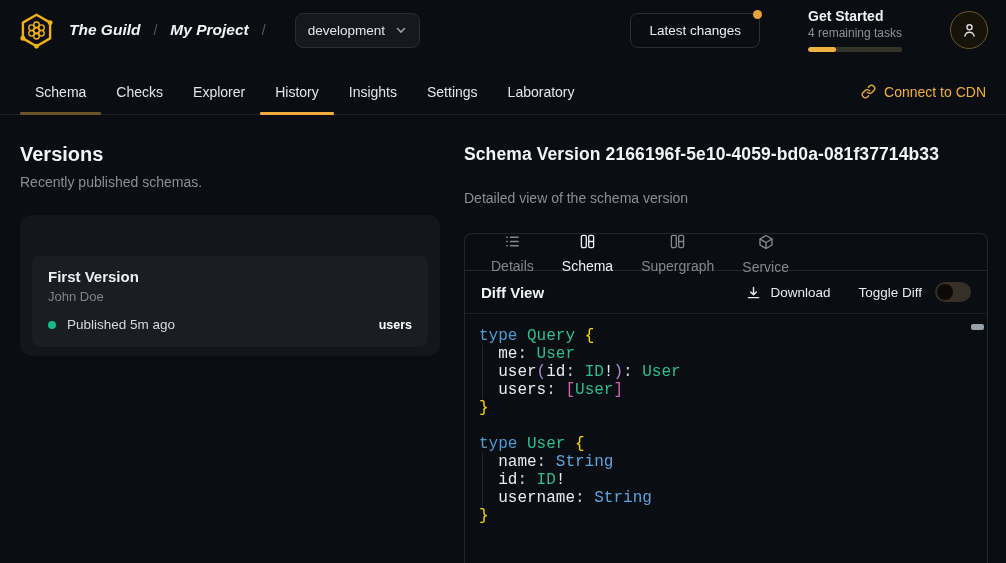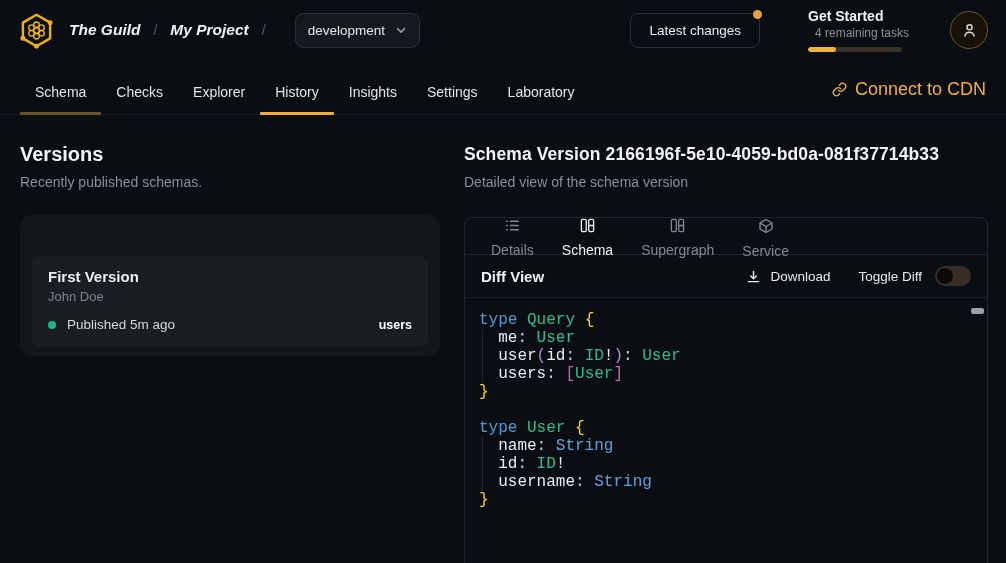--- a/index.html
+++ b/index.html
@@ -24,51 +24,51 @@
   }
   .target-select .chev { color:#9a9ea5; display:flex; }
   .topbar-right { margin-left:auto; display:flex; align-items:center; gap:48px; }
   .latest-btn {
     position:relative; border:1px solid #2b2f36; background:transparent; border-radius:8px;
     padding:9px 18px; font-size:13.5px; color:#eceef0; cursor:pointer; font-family:inherit;
   }
   .latest-dot { position:absolute; top:-4px; right:-3px; width:9px; height:9px; border-radius:50%; background:#e9a23b; }
   .get-started { cursor:pointer; width:94px; }
   .gs-title { font-size:14px; font-weight:700; color:#f2f3f5; }
-  .gs-sub { font-size:12px; color:#8e9196; margin-top:2px; white-space:nowrap;margin-left:7px; }
+  .gs-sub { font-size:12px; color:#8e9196; margin-top:2px; white-space:nowrap; }
   .gs-bar { margin-top:7px; height:5px; border-radius:3px; background:#38332a; overflow:hidden; }
   .gs-fill { height:100%; background:#efb13f; border-radius:3px; }
   .avatar {
     width:38px; height:38px; border-radius:50%; background:#181309;
     border:1.5px solid #6d5826; display:flex; align-items:center; justify-content:center;
     color:#d9dbde; cursor:pointer; flex-shrink:0;
   }
   
   .navbar { display:flex; align-items:flex-end; padding:0 20px; border-bottom:1px solid #1c2026; height:55px; }
   .nav-tab { position:relative; padding:0 15px 14px; font-size:14px; color:#e3e5e8; cursor:pointer; white-space:nowrap; }
   .nav-tab .ind { position:absolute; left:0; right:0; bottom:-1px; height:3px; border-radius:1px; }
   .nav-tab.dim-ind .ind { background:#6b5423; }
   .nav-tab.active .ind { background:#f3ab3f; }
-  .cdn-link { margin-left:auto; display:flex; align-items:center; gap:8px; color:#f3b03c; font-size:18px; padding-bottom:14px; cursor:pointer; }
+  .cdn-link { margin-left:auto; display:flex; align-items:flex-start; gap:8px; color:#f3b03c; font-size:14px; padding-bottom:14px; cursor:pointer; }
   
   .main { display:flex; gap:24px; padding:27px 18px 0 20px; }
   .left-col { width:420px; flex-shrink:0; }
   .panel-title { font-size:20px; font-weight:700; color:#f2f3f5; line-height:24px; margin-bottom:8px; }
   .panel-sub { font-size:14px; color:#8b8e94; line-height:17px; }
   .outer-card { margin-top:24px; background:#13161a; border-radius:12px; padding:41px 12px 9px; cursor:pointer; }
   .version-card { background:#1a1d21; border-radius:8px; padding:12px 16px 15px; }
   .vc-name { font-size:15px; font-weight:600; color:#eceef0; margin-bottom:4px; }
   .vc-author { font-size:13px; color:#808389; margin-bottom:13px; }
   .vc-status { display:flex; align-items:center; }
   .vc-dot { width:8px; height:8px; border-radius:50%; background:#17b88a; margin-right:11px; flex-shrink:0; }
   .vc-pub { font-size:13.5px; color:#d6d8db; }
   .vc-service { margin-left:auto; font-size:12.5px; font-weight:700; color:#ffffff; }
   
   .right-col { flex:1; min-width:0; }
-  .rc-title { font-size:17.5px; font-weight:700; color:#f2f3f5; line-height:24px; margin-bottom:8px; letter-spacing:.1px; }
+  .rc-title { font-size:17.5px; font-weight:700; color:#f2f3f5; line-height:24px; margin-bottom:24px; letter-spacing:.1px; }
   .schema-panel { margin-top:26px; border:1px solid #21252c; border-bottom:none; border-radius:8px 8px 0 0; height:346px; overflow:hidden; display:flex; flex-direction:column; }
   .dtabs { display:flex; align-items:center; height:37px; border-bottom:1px solid #21252c; padding:0 12px; flex-shrink:0; }
   .dtab { display:flex; align-items:center; gap:9px; padding:0 14px; font-size:14px; color:#85888e; cursor:pointer; height:100%;flex-direction:column; }
   .dtab.active { color:#f0f2f4; }
   .dtab .ticon { display:flex; }
   .diff-row { display:flex; align-items:center; height:43px; padding:0 16px; border-bottom:1px solid #1c2026; flex-shrink:0; }
   .diff-title { font-size:15px; font-weight:700; color:#f0f2f4; }
   .diff-actions { margin-left:auto; display:flex; align-items:center; gap:28px; }
   .download-btn { display:flex; align-items:center; gap:9px; font-size:13.5px; color:#e8eaed; cursor:pointer; background:none; border:none; font-family:inherit; }
   .toggle-wrap { display:flex; align-items:center; gap:13px; }

